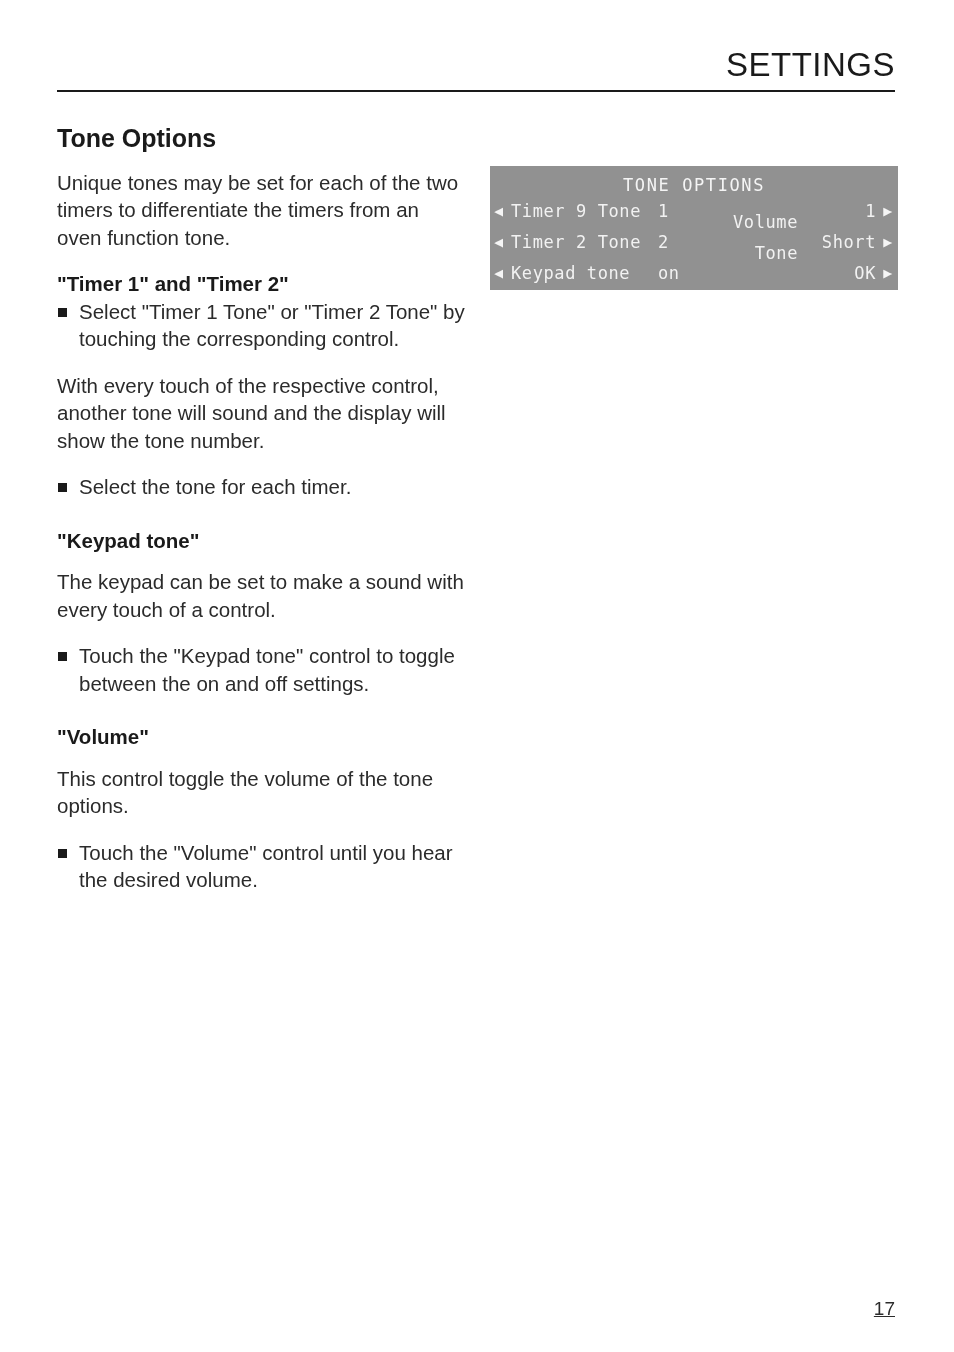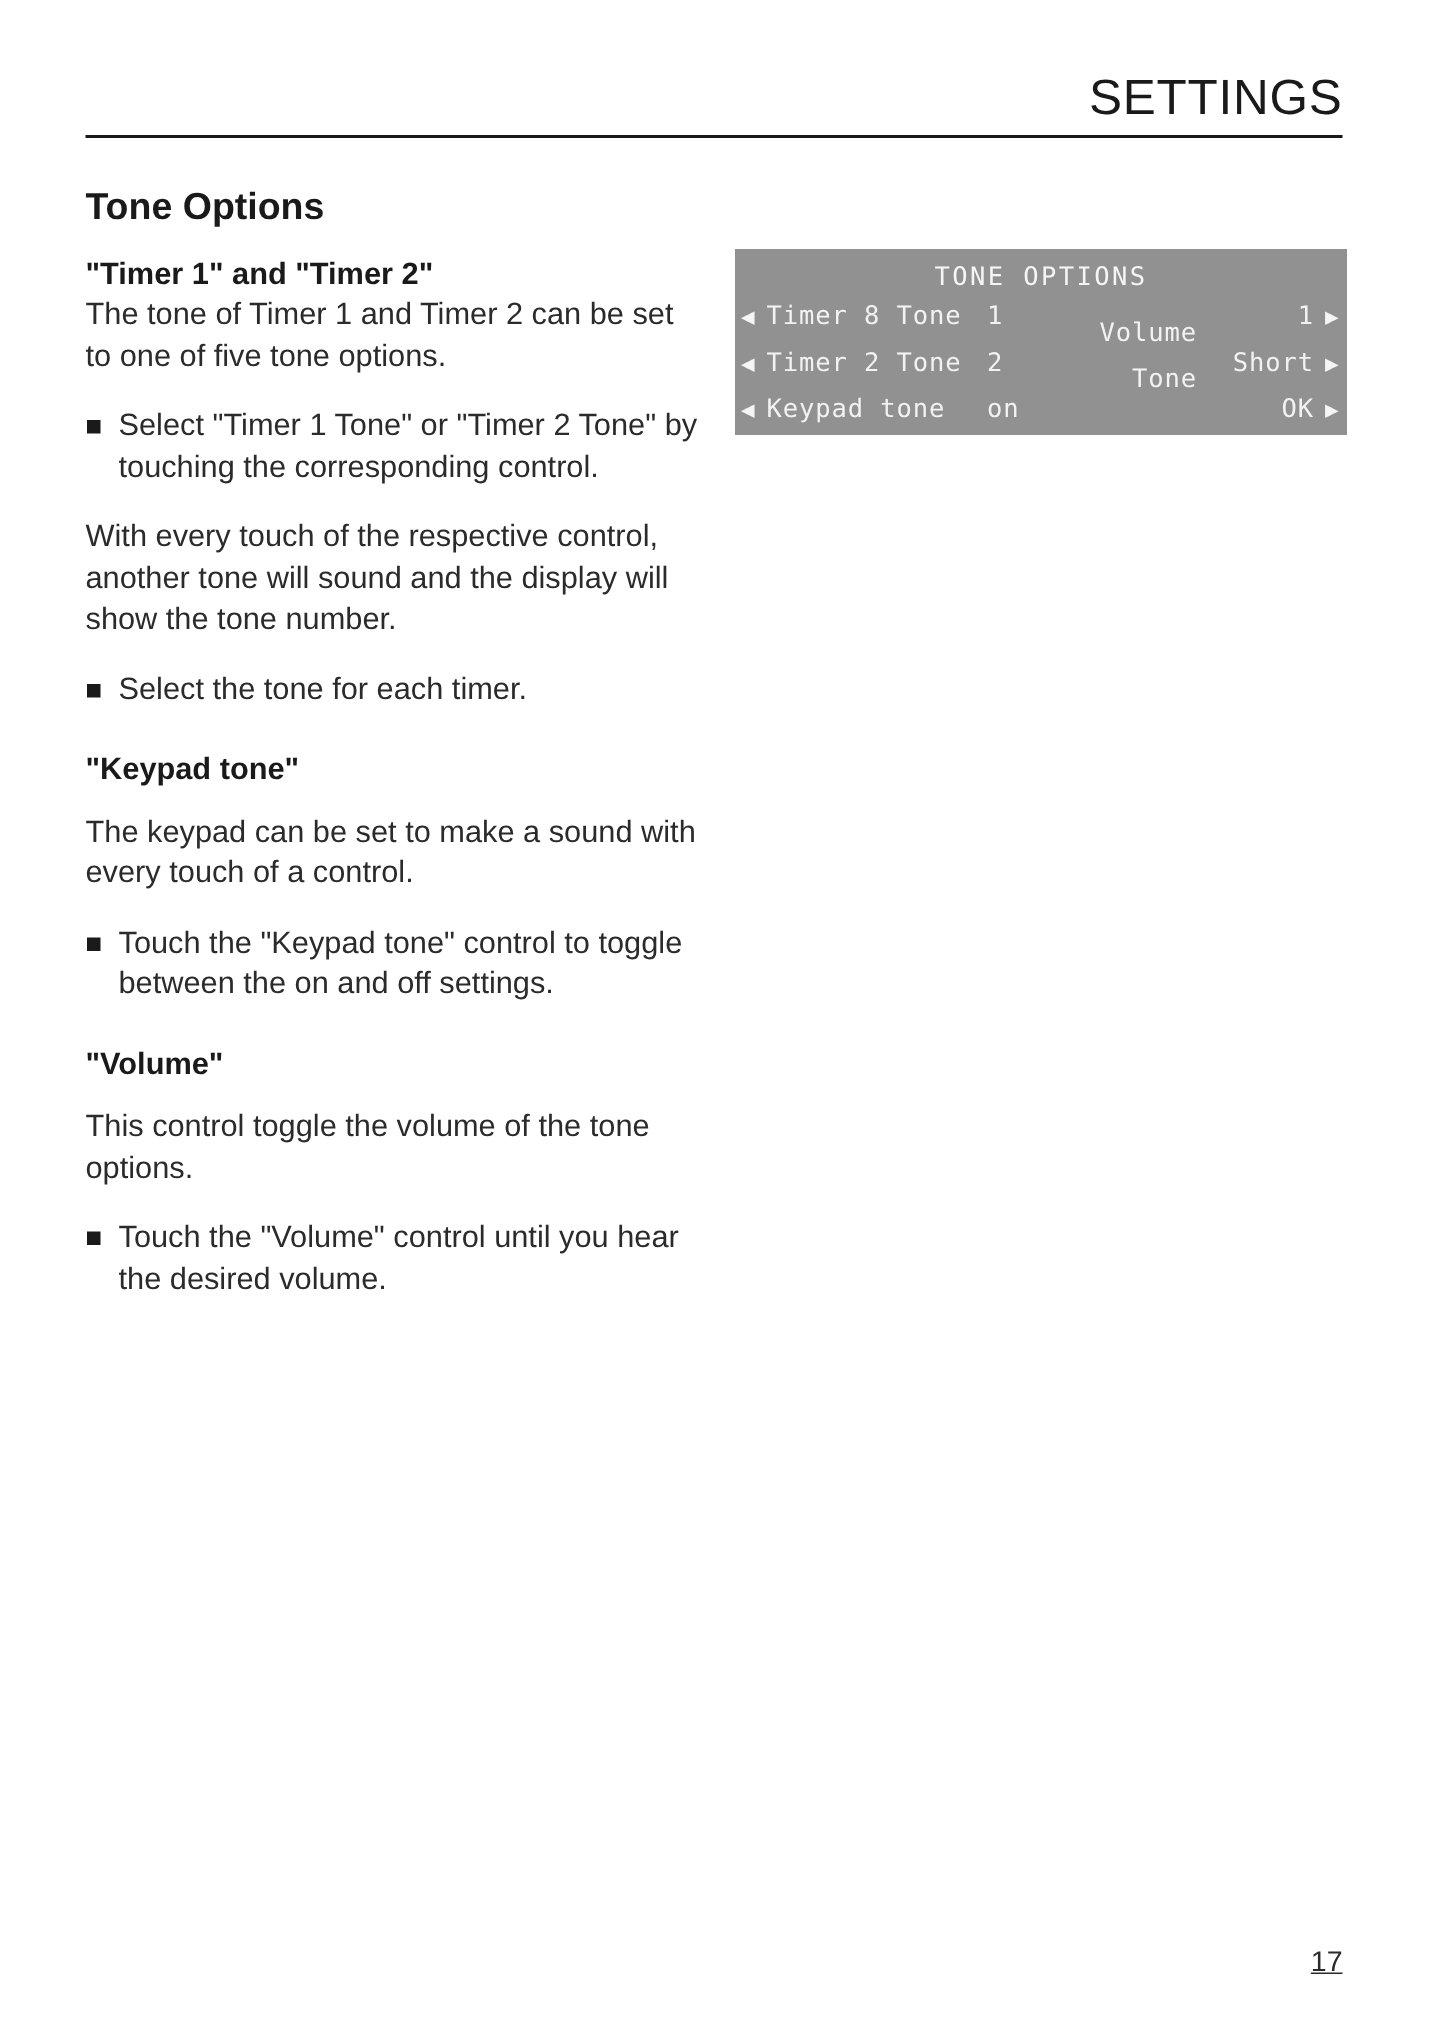--- a/index.html
+++ b/index.html
@@ -181,23 +181,23 @@
 
 <div id="page-header">
   <div id="header-title">SETTINGS</div>
   <div id="header-rule"></div>
 </div>
 
 <div id="text-column">
 
   <h1 id="section-title">Tone Options</h1>
 
+  <p class="para">Unique tones may be set for each of the two timers to differentiate the timers from an oven function tone.</p>
 
   <div class="sub-head">"Timer 1" and "Timer 2"</div>
-  <p class="para tight-below-head">The tone of Timer 1 and Timer 2 can be set to one of five tone options.</p>
 
   <div class="bullet-item">
     <span class="bullet-marker"></span>
     <span>Select "Timer 1 Tone" or "Timer 2 Tone" by touching the corresponding control.</span>
   </div>
 
   <p class="para">With every touch of the respective control, another tone will sound and the display will show the tone number.</p>
 
   <div class="bullet-item">
     <span class="bullet-marker"></span>
@@ -221,21 +221,21 @@
   </div>
 
 </div>
 
 <div id="lcd-display">
 
   <div id="lcd-title">TONE OPTIONS</div>
 
   <div class="lcd-row">
     <span class="lcd-arrow-left">◀</span>
-    <span class="lcd-left-label">Timer 8 Tone</span>
+    <span class="lcd-left-label">Timer 9 Tone</span>
     <span class="lcd-left-value">1</span>
     <span class="lcd-right-label">Volume</span>
     <span class="lcd-right-value">1</span>
     <span class="lcd-arrow-right">▶</span>
   </div>
 
   <div class="lcd-row">
     <span class="lcd-arrow-left">◀</span>
     <span class="lcd-left-label">Timer 2 Tone</span>
     <span class="lcd-left-value">2</span>

